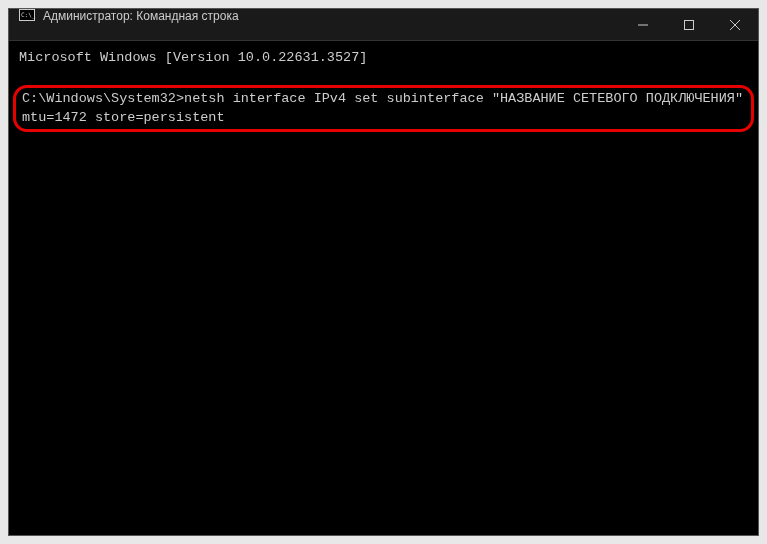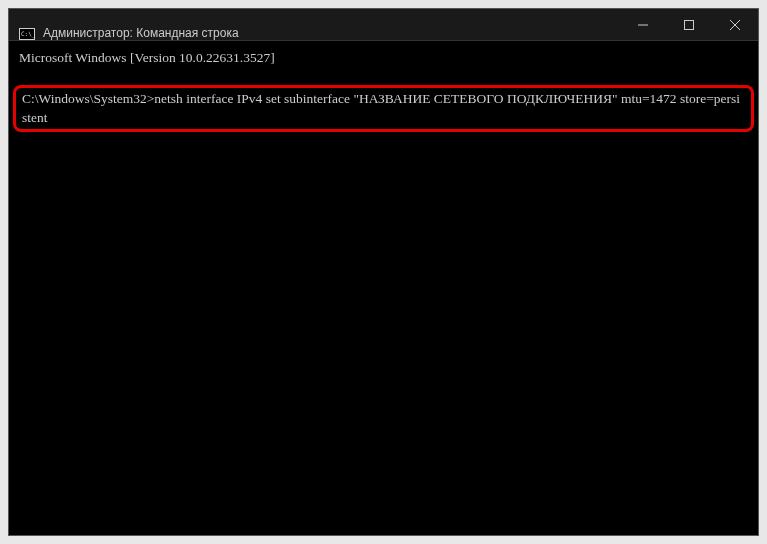--- a/index.html
+++ b/index.html
@@ -19,21 +19,21 @@
       background: #000;
       border: 1px solid #555;
       display: flex;
       flex-direction: column;
     }
     .titlebar {
       height: 32px;
       background: #1a1a1a;
       border-bottom: 1px solid #333;
       display: flex;
-      align-items: flex-end;
+      align-items: flex-start;
       padding-left: 10px;
     }
     .title-icon {
       width: 16px;
       height: 12px;
       border: 1px solid #ccc;
       background: #000;
       margin-right: 8px;
       position: relative;
     }
@@ -61,32 +61,32 @@
       display: flex;
       align-items: center;
       justify-content: center;
       color: #ccc;
       cursor: pointer;
     }
     .terminal {
       flex: 1;
       background: #000;
       padding: 8px 10px;
-      font-family: Liberation Serif, serif;
+      font-family: Liberation Mono, monospace;
       font-size: 13.5px;
       color: #ccc;
       line-height: 1.35;
       overflow: hidden;
       position: relative;
     }
     .line { white-space: pre-wrap; word-break: break-all; }
     .blank { height: 1.35em; }
     .highlight-box {
       border: 3px solid #e60000;
-      border-radius: 8px;
+      border-radius: 14px;
       padding: 2px 6px;
       margin: 0 -6px;
     }
   </style>
 </head>
 <body>
 
 <div class="window">
   <div class="titlebar">
     <div class="title-icon"></div>

